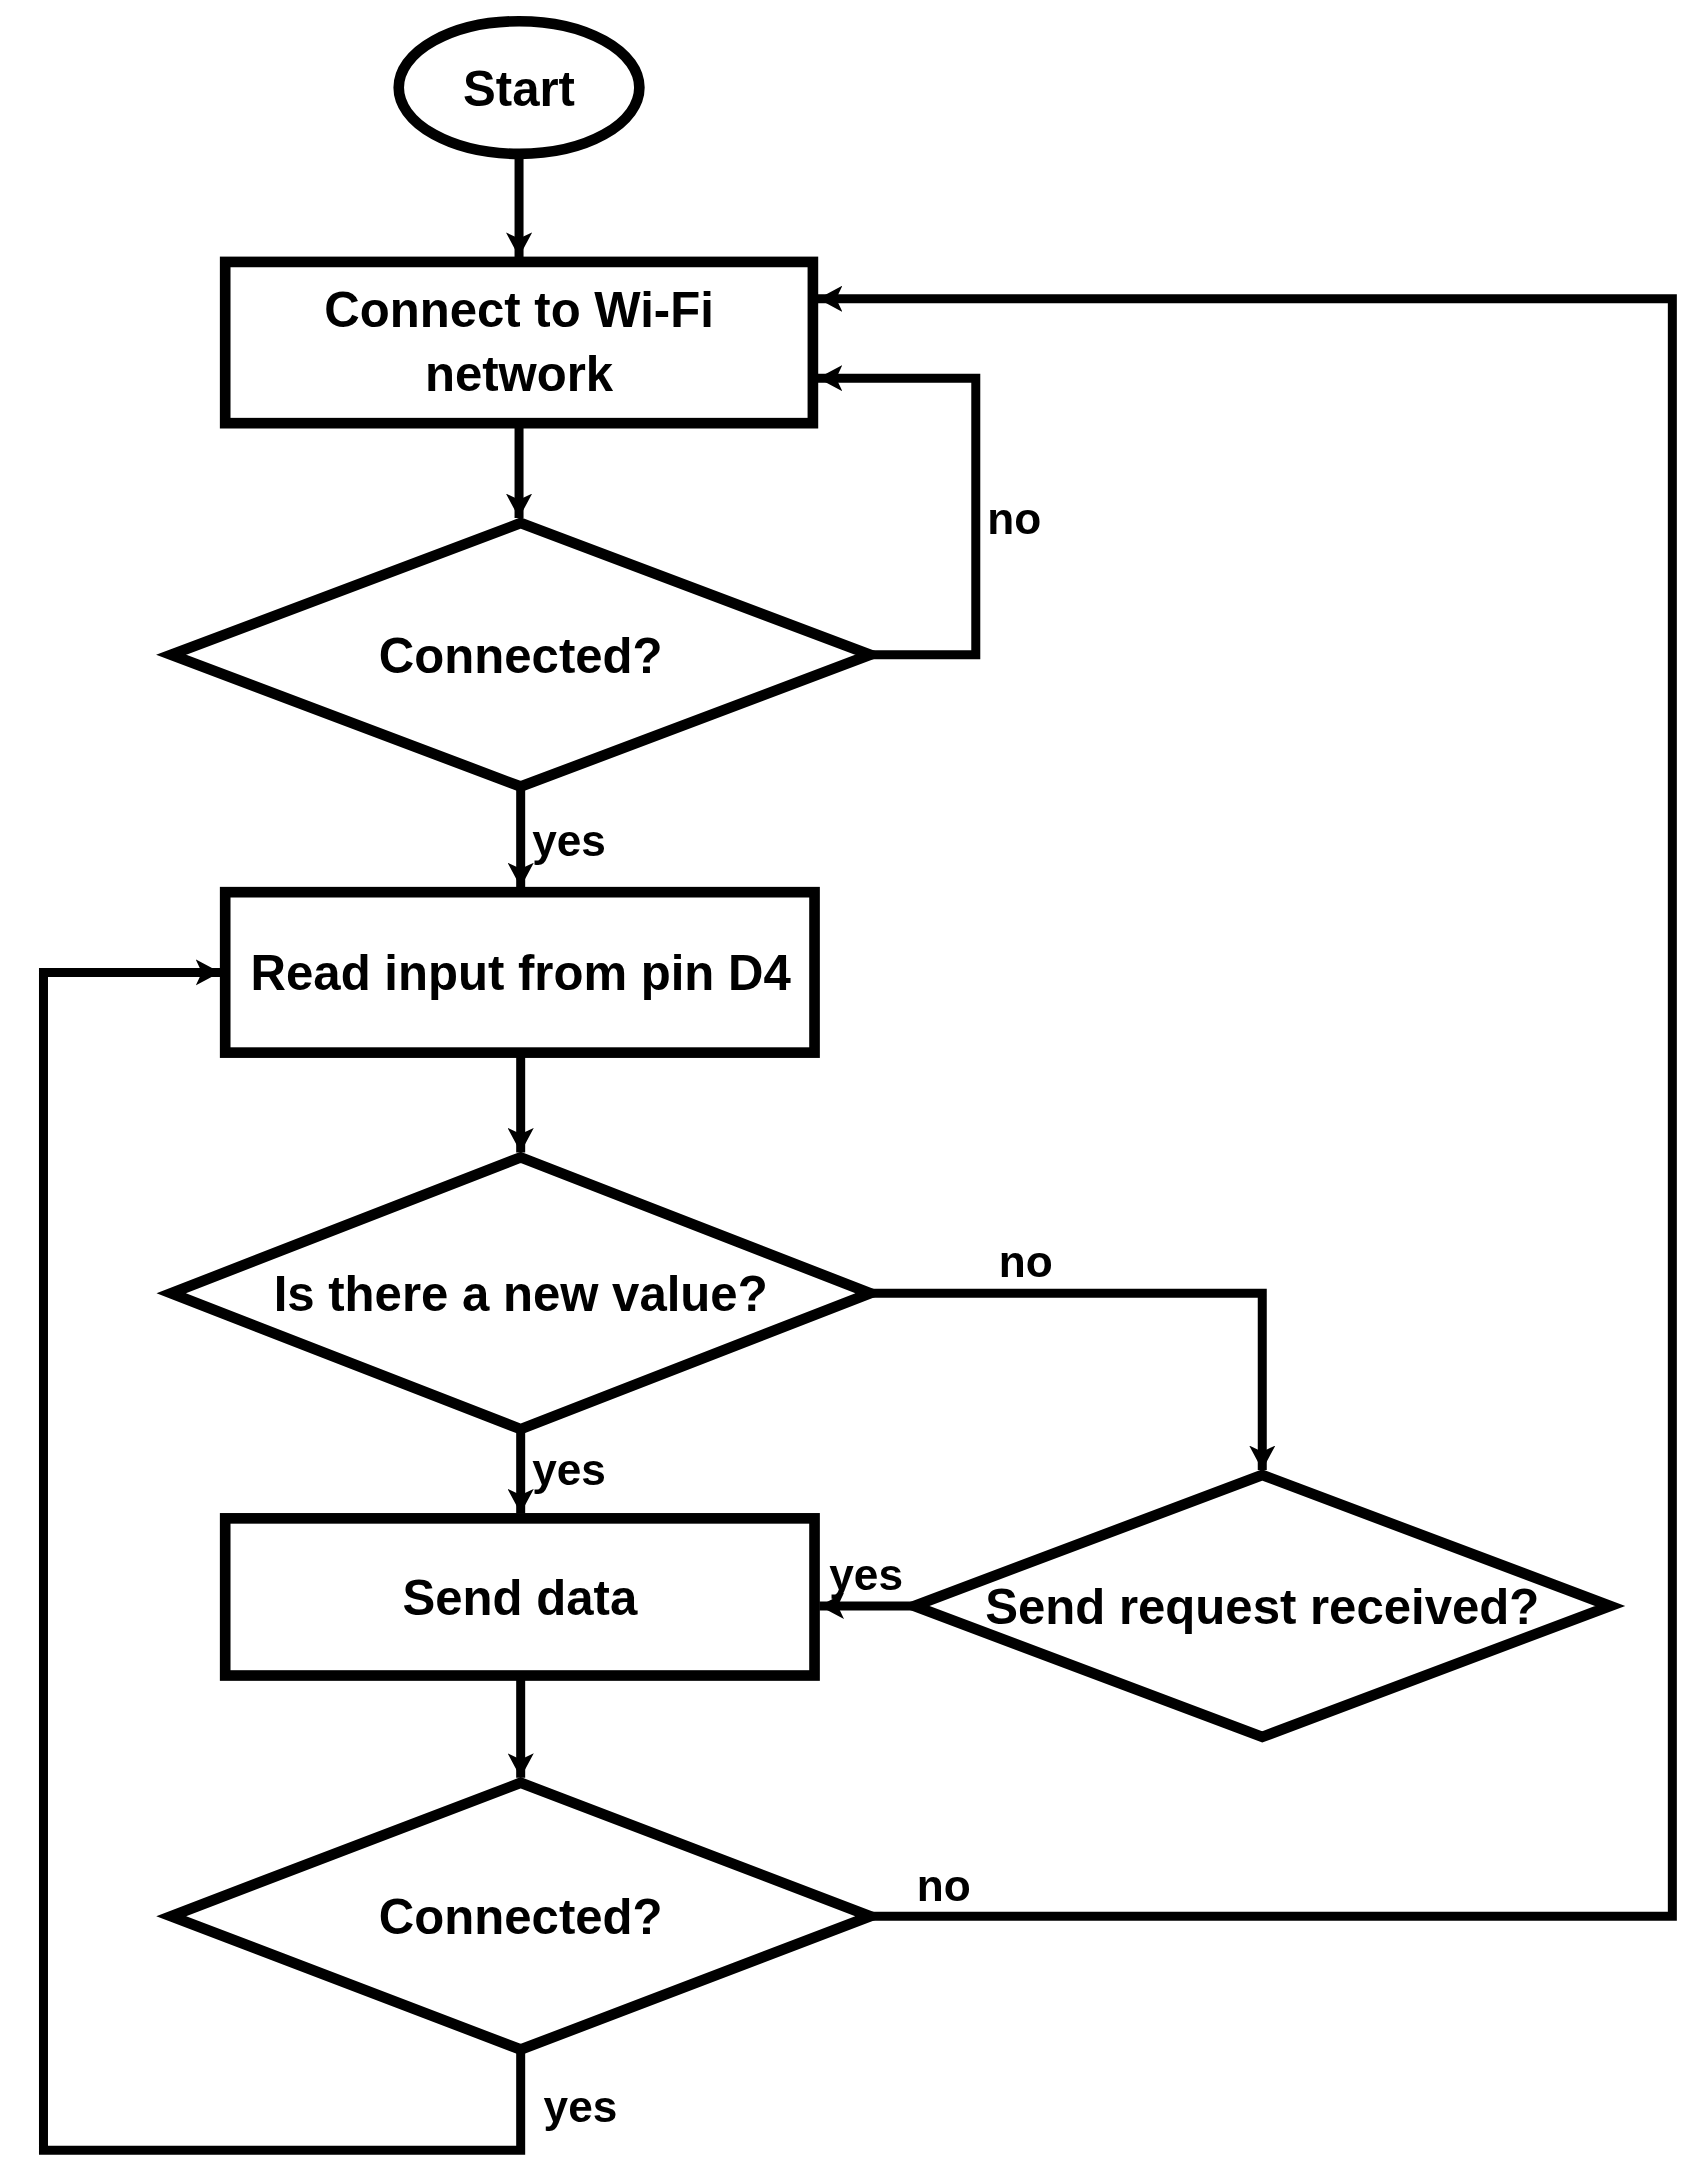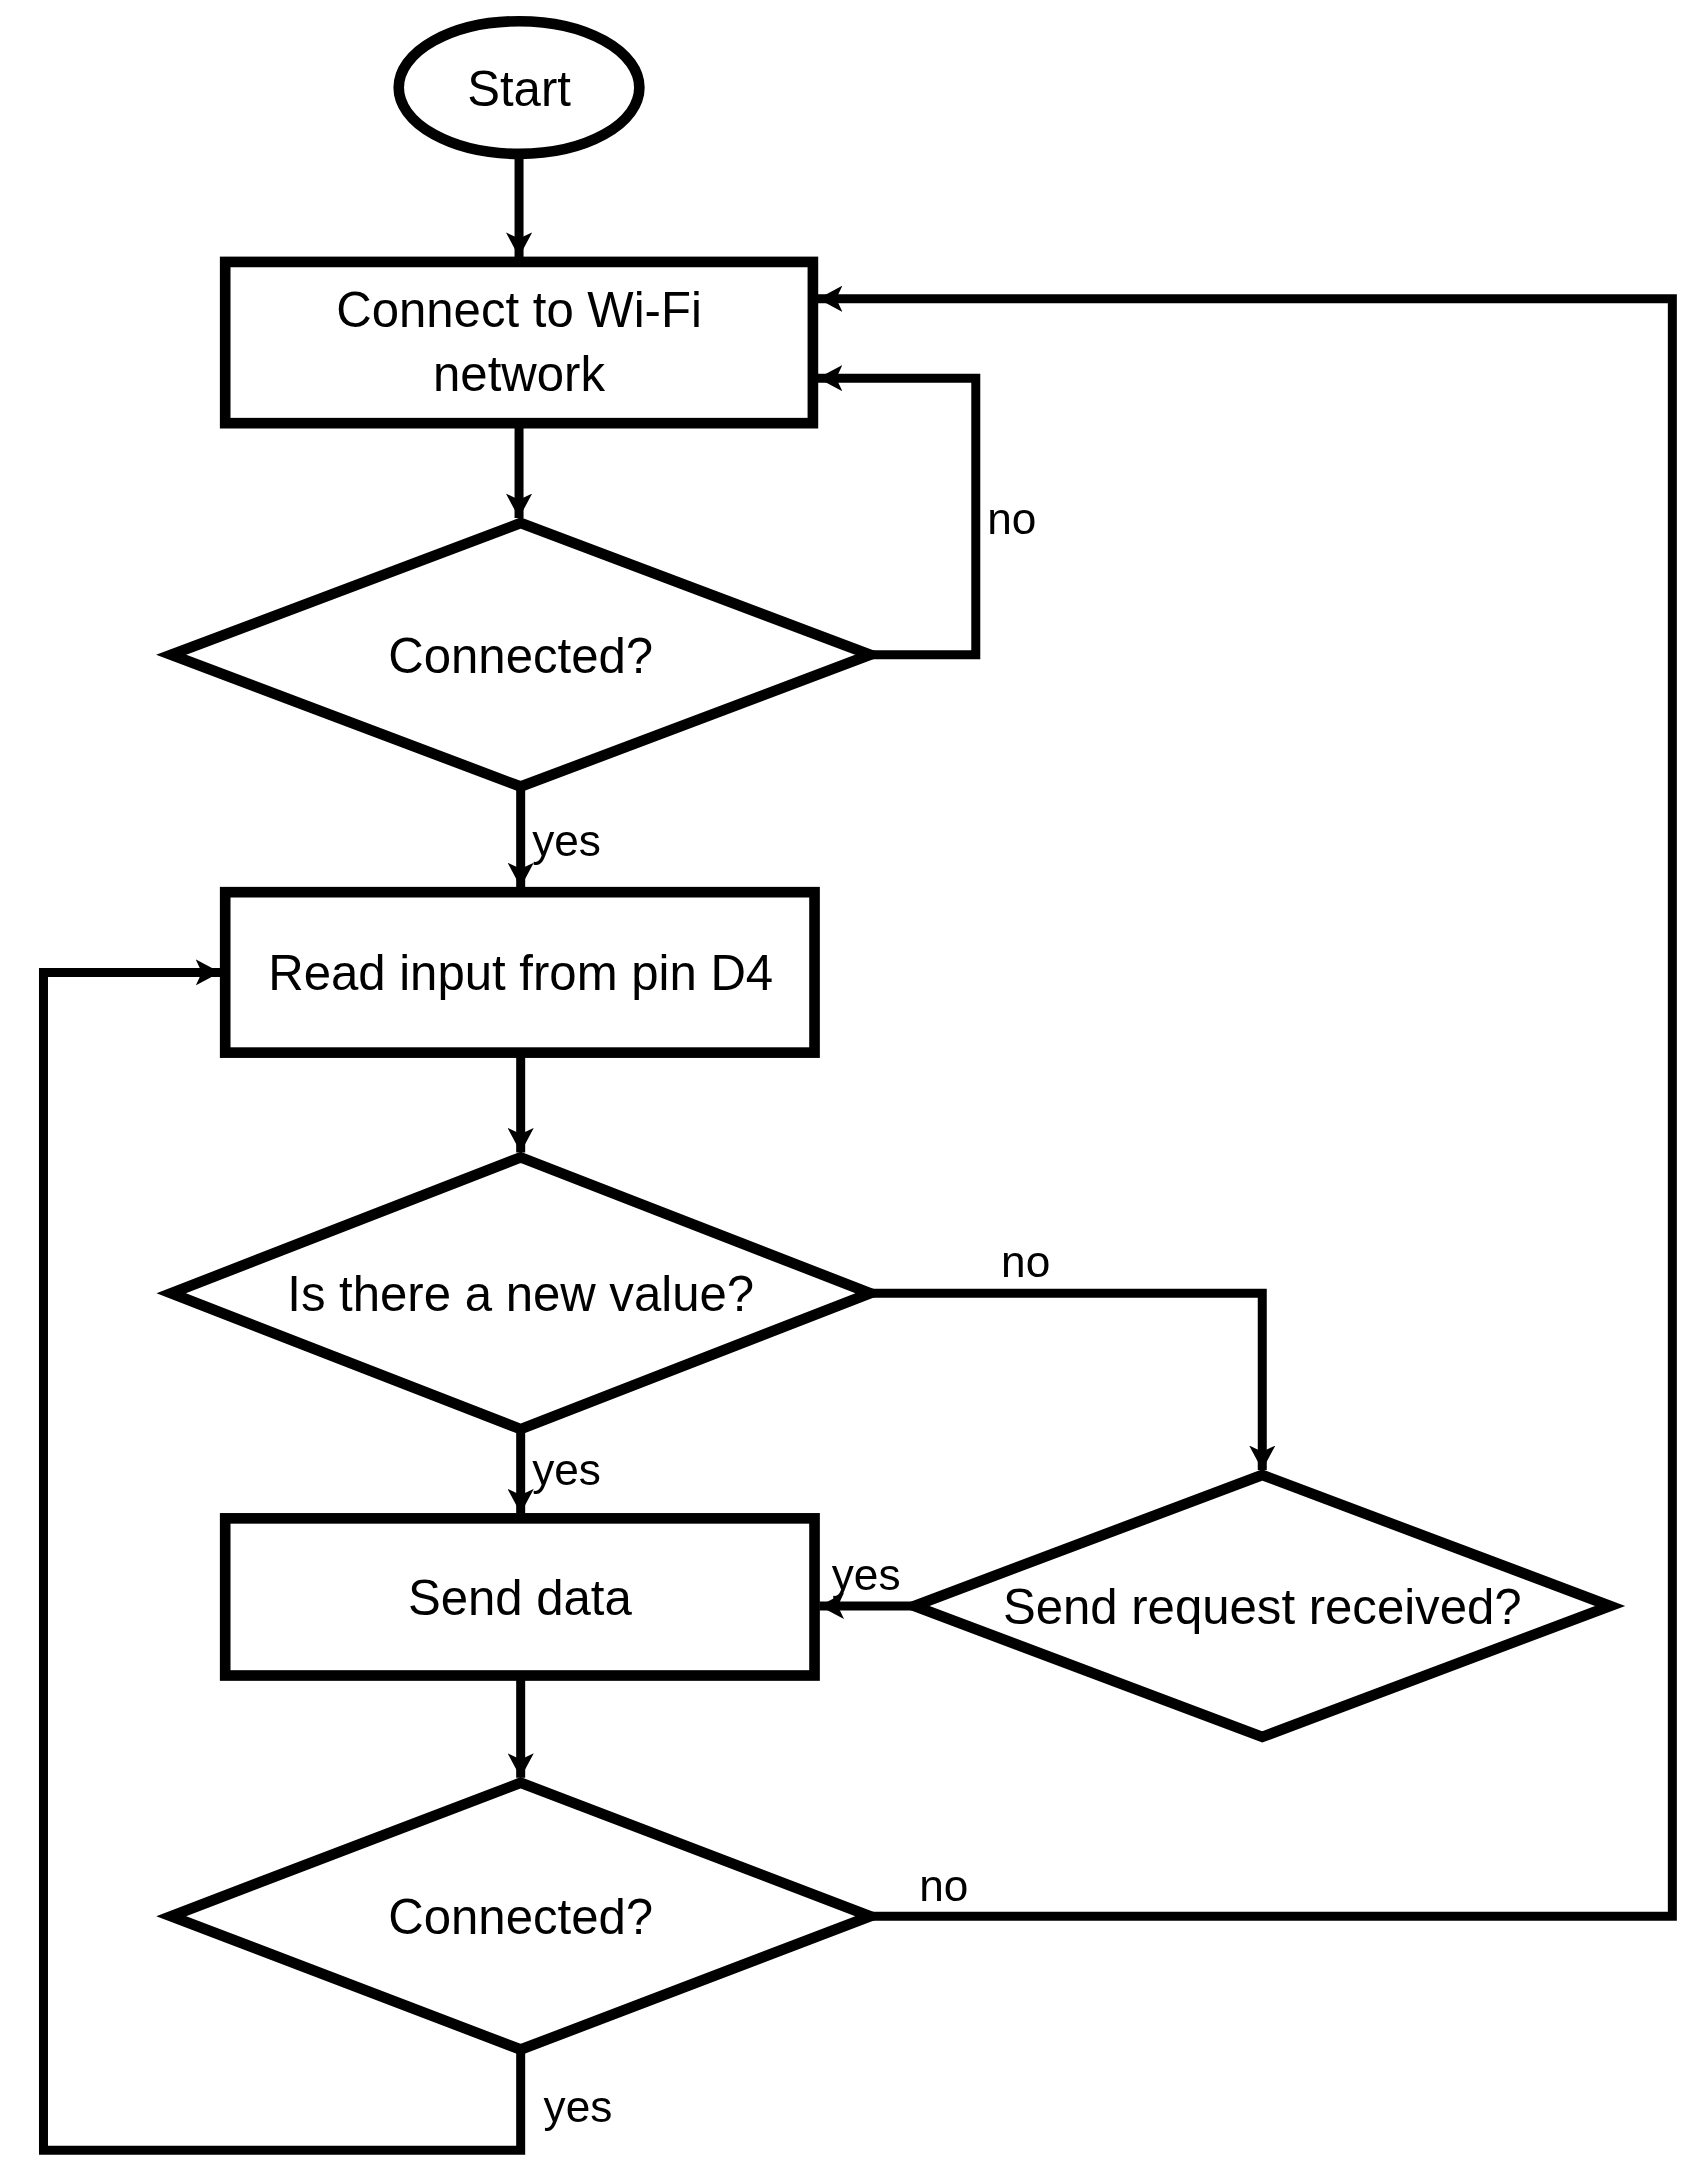--- a/index.html
+++ b/index.html
@@ -4,20 +4,21 @@
 <style>
   html, body {
     margin: 0;
     padding: 0;
     background: #ffffff;
   }
   .canvas-wrap {
     width: 1474px;
     height: 2183px;
     background: #ffffff;
+    font-weight: bold;
   }
   svg {
     display: block;
     width: 1697px;
     height: 2183px;
   }
   .shape {
     fill: #ffffff;
     stroke: #000000;
     stroke-width: 13;

